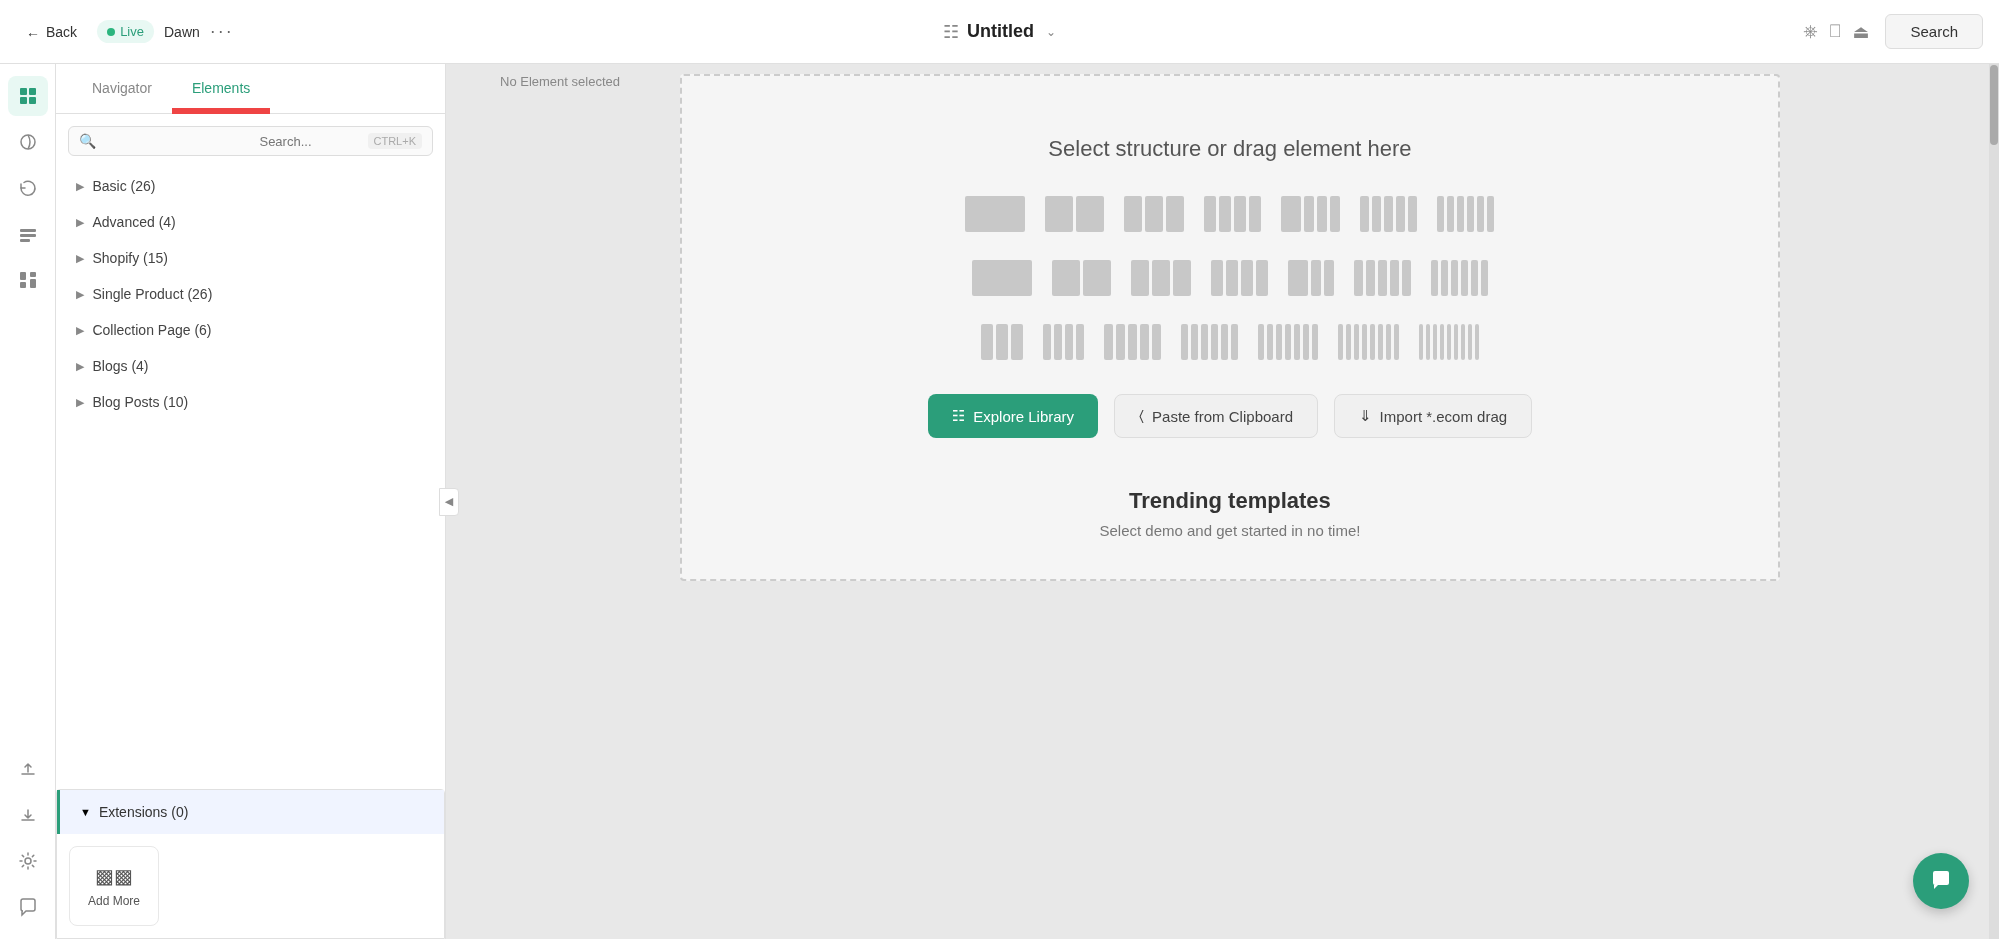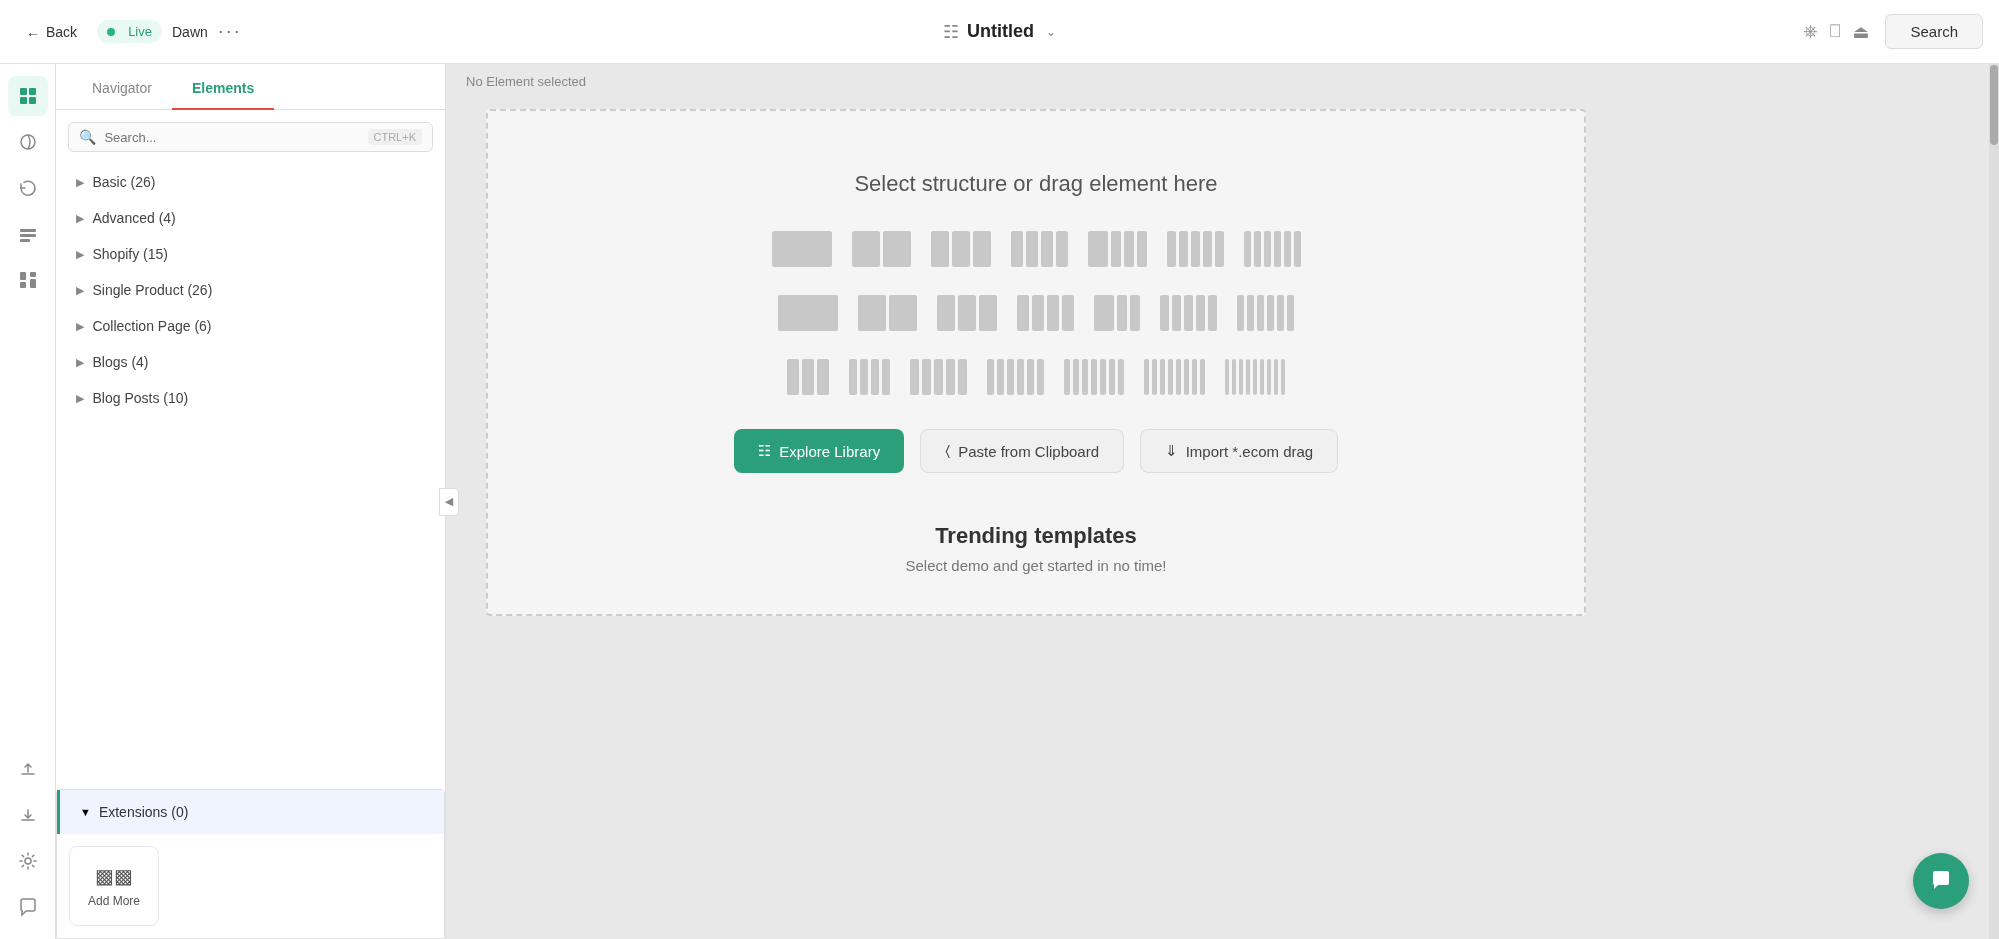--- a/index.html
+++ b/index.html
@@ -17,21 +17,21 @@
       flex-shrink: 0;
       position: relative;
     }
     .topbar-left { display: flex; align-items: center; gap: 10px; }
     .back-btn {
       display: flex; align-items: center; gap: 6px;
       font-size: 14px; color: #333; cursor: pointer;
       background: none; border: none; padding: 6px 10px;
     }
     .live-badge {
-      display: flex; align-items: center; gap: 13px;
+      display: flex; align-items: center; gap: 5px;
       background: #e8f8f3; border-radius: 12px; padding: 4px 10px;
       font-size: 13px; color: #2b9e7a;
     }
     .live-dot { width: 8px; height: 8px; background: #2bb57e; border-radius: 50%; }
     .user-name { font-size: 14px; color: #333; }
     .more-btn { font-size: 18px; color: #666; cursor: pointer; background: none; border: none; letter-spacing: 2px; }
     .topbar-center {
       position: absolute; left: 50%; transform: translateX(-50%);
       display: flex; align-items: center; gap: 8px;
     }
@@ -85,30 +85,30 @@
     .panel-tabs {
       display: flex;
       border-bottom: 1px solid #e0e0e0;
       padding: 0 16px;
     }
     .panel-tab {
       padding: 16px 20px 12px;
       font-size: 14px; color: #888; cursor: pointer;
       border-bottom: 2px solid transparent; margin-bottom: -1px;
     }
-    .panel-tab.active { color: #2b9e7a; border-bottom: 2px solid #ef4444; font-weight: 700; }
+    .panel-tab.active { color: #2b9e7a; border-bottom: 6px solid #ef4444; font-weight: 400; }
 
     .search-bar {
       display: flex; align-items: center;
       margin: 12px 12px 8px;
       border: 1px solid #ddd; border-radius: 6px;
       padding: 6px 10px; gap: 8px; background: #fafafa;
     }
     .search-icon { color: #aaa; font-size: 14px; }
-    .search-input { border: none; background: none; flex: 1; font-size: 13px; color: #000000; outline: none; }
+    .search-input { border: none; background: none; flex: 1; font-size: 13px; color: #000000; outline: none; text-align: right; }
     .search-shortcut { font-size: 11px; color: #aaa; background: #f0f0f0; padding: 2px 6px; border-radius: 4px; margin-left: 48px; }
 
     
     .category-list { padding: 4px 0; flex: 1; overflow-y: auto; }
     .category-item {
       display: flex; align-items: center; padding: 10px 20px;
       font-size: 14px; color: #444; cursor: pointer; gap: 8px;
     }
     .category-chevron { font-size: 11px; color: #888; }
 
@@ -149,23 +149,24 @@
       border-radius: 0 4px 4px 0;
       display: flex; align-items: center; justify-content: center;
       cursor: pointer; z-index: 5; font-size: 11px; color: #888;
     }
 
     
     .canvas-area {
       flex: 1;
       background: #e8e8e8;
       display: flex;
-      flex-direction: column;
+      flex-direction: row;
       overflow: hidden;
       position: relative;
+      padding-left: 34px;
     }
     .canvas-topbar {
       padding: 10px 20px;
       font-size: 13px; color: #888; background: #e8e8e8;
     }
     .canvas-content {
       flex: 1;
       overflow-y: auto;
       padding: 0 40px 40px;
       display: flex;

